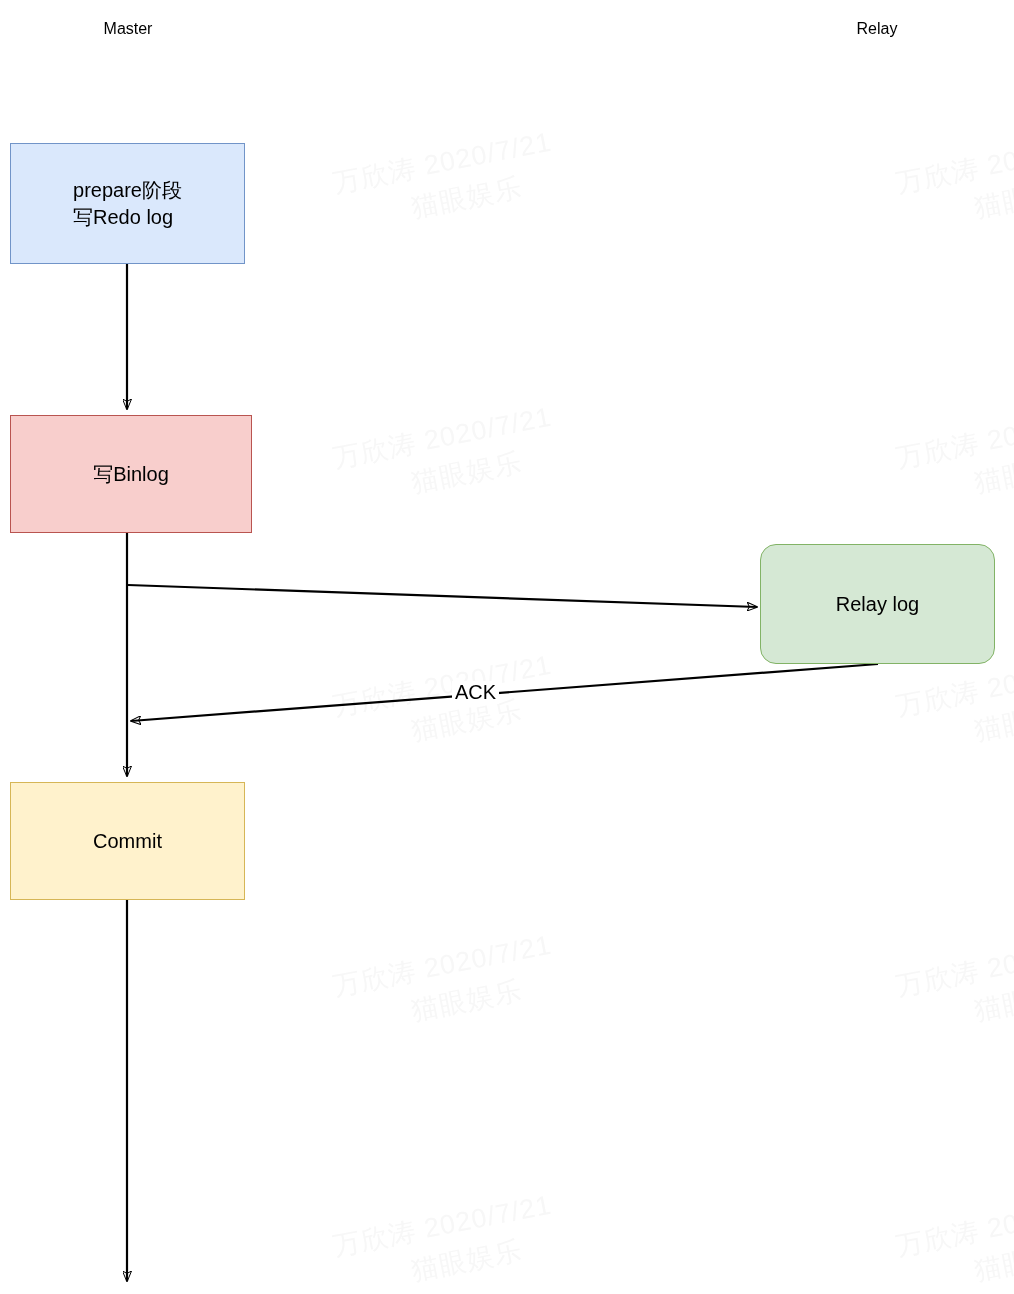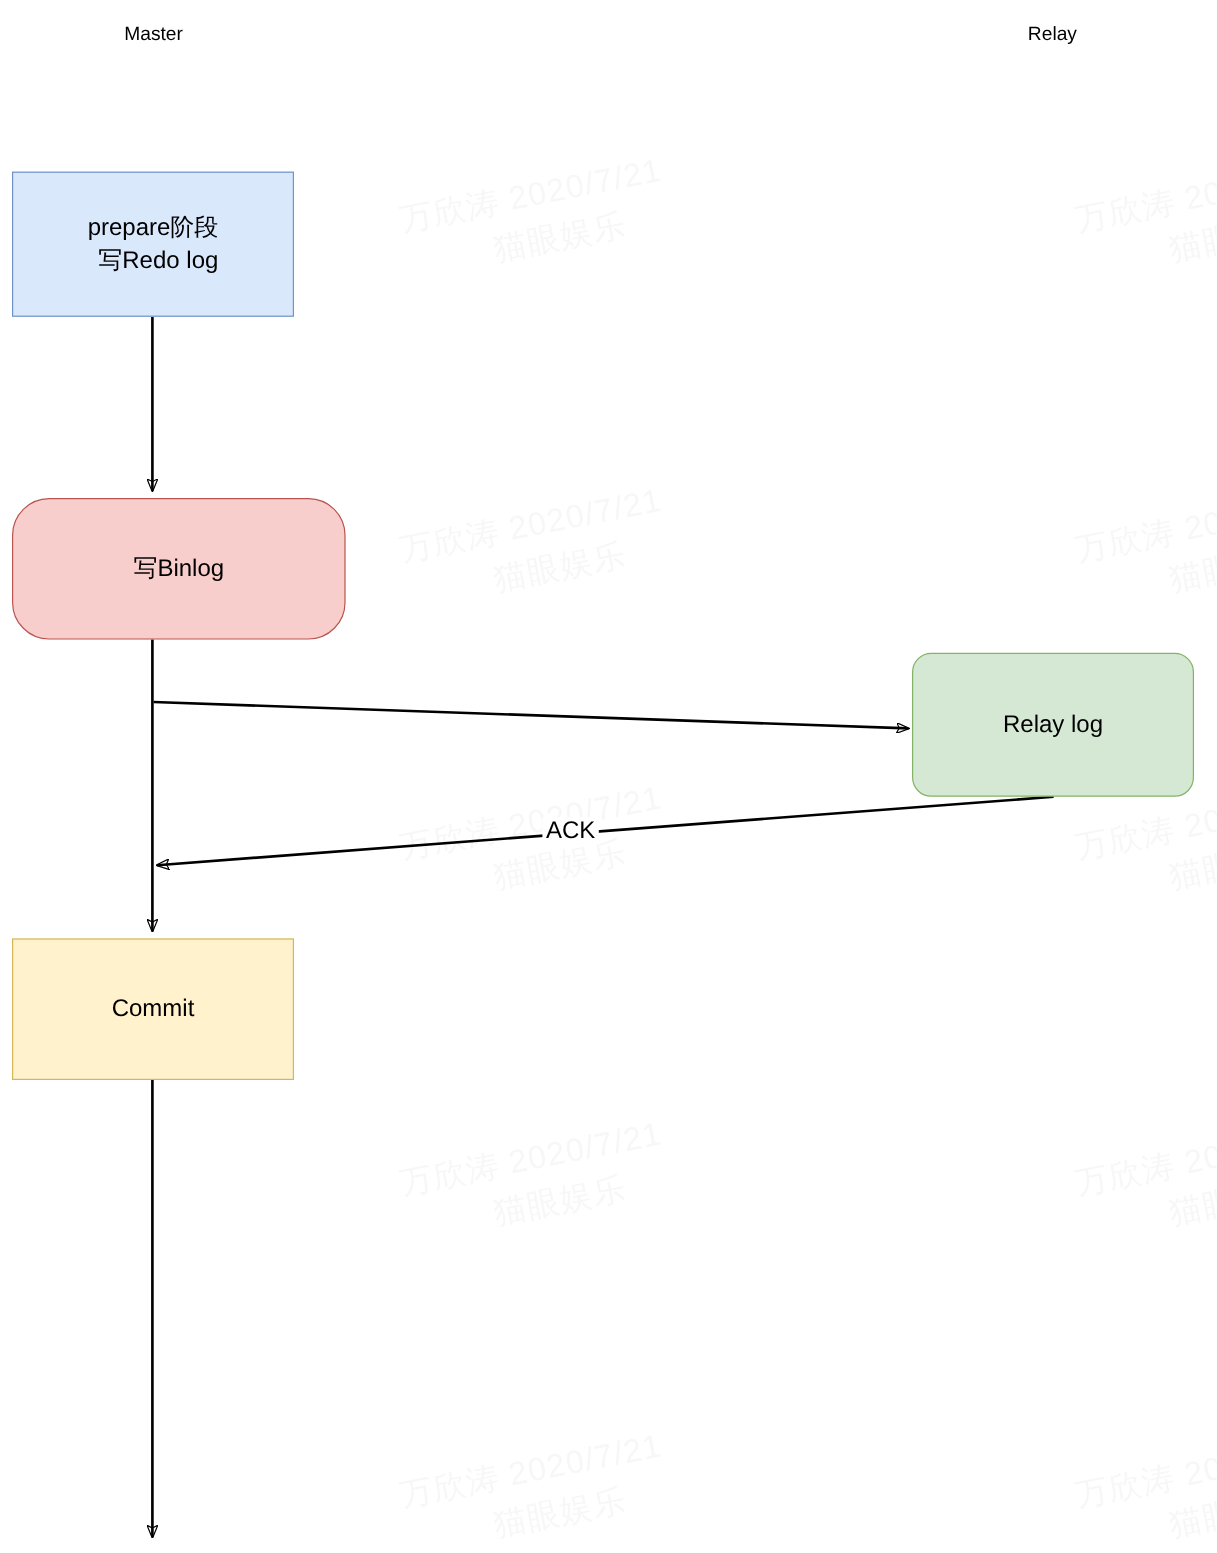--- a/index.html
+++ b/index.html
@@ -67,34 +67,34 @@
   #edges path, #edges line { stroke: #000000; fill: none; }
 
   
   .node {
     position: absolute;
     z-index: 4;
     box-sizing: border-box;
     display: flex;
     align-items: center;
     justify-content: center;
-    text-align: right;
+    text-align: left;
     font-size: 20px;
     color: #000000;
     line-height: 1.35;
     border-width: 1px;
     border-style: solid;
   }
   #node-prepare {
     left: 10px;  top: 143px;  width: 235px; height: 121px;
     background: #dae8fc; border-color: #7194c8;
   }
   #node-binlog {
-    left: 10px;  top: 415px;  width: 278px; height: 118px;
-    background: #f8cecc; border-color: #b95450; border-radius: 31px;
+    left: 10px;  top: 415px;  width: 242px; height: 118px;
+    background: #f8cecc; border-color: #b95450;
   }
   #node-commit {
     left: 10px;  top: 782px;  width: 235px; height: 118px;
     background: #fff2cc; border-color: #d6b656;
   }
   #node-relay {
     left: 760px; top: 544px;  width: 235px; height: 120px;
     background: #d5e8d4; border-color: #82b366;
     border-radius: 16px;
   }

